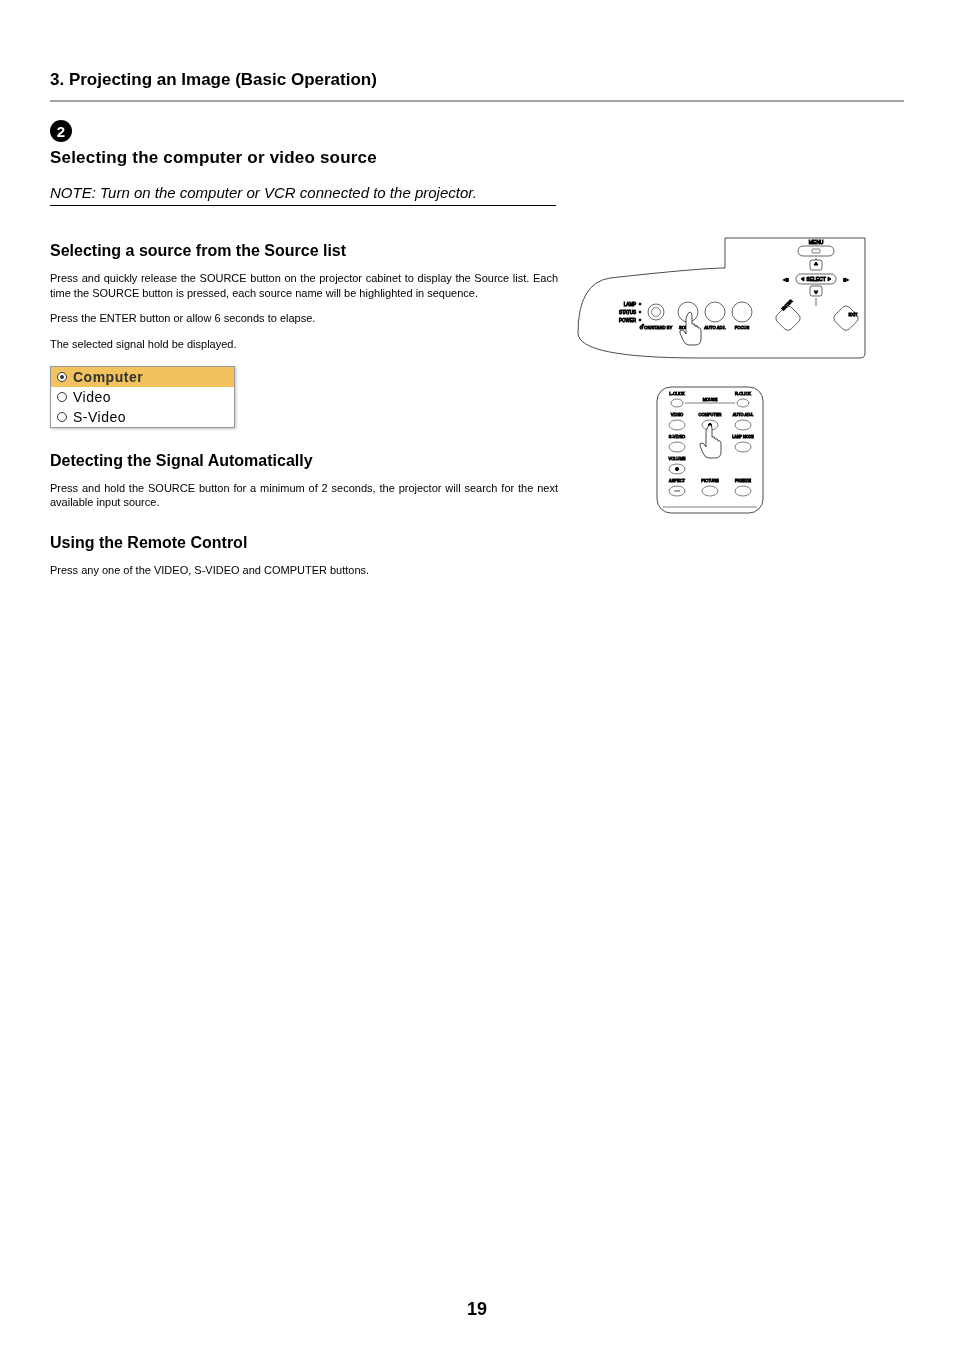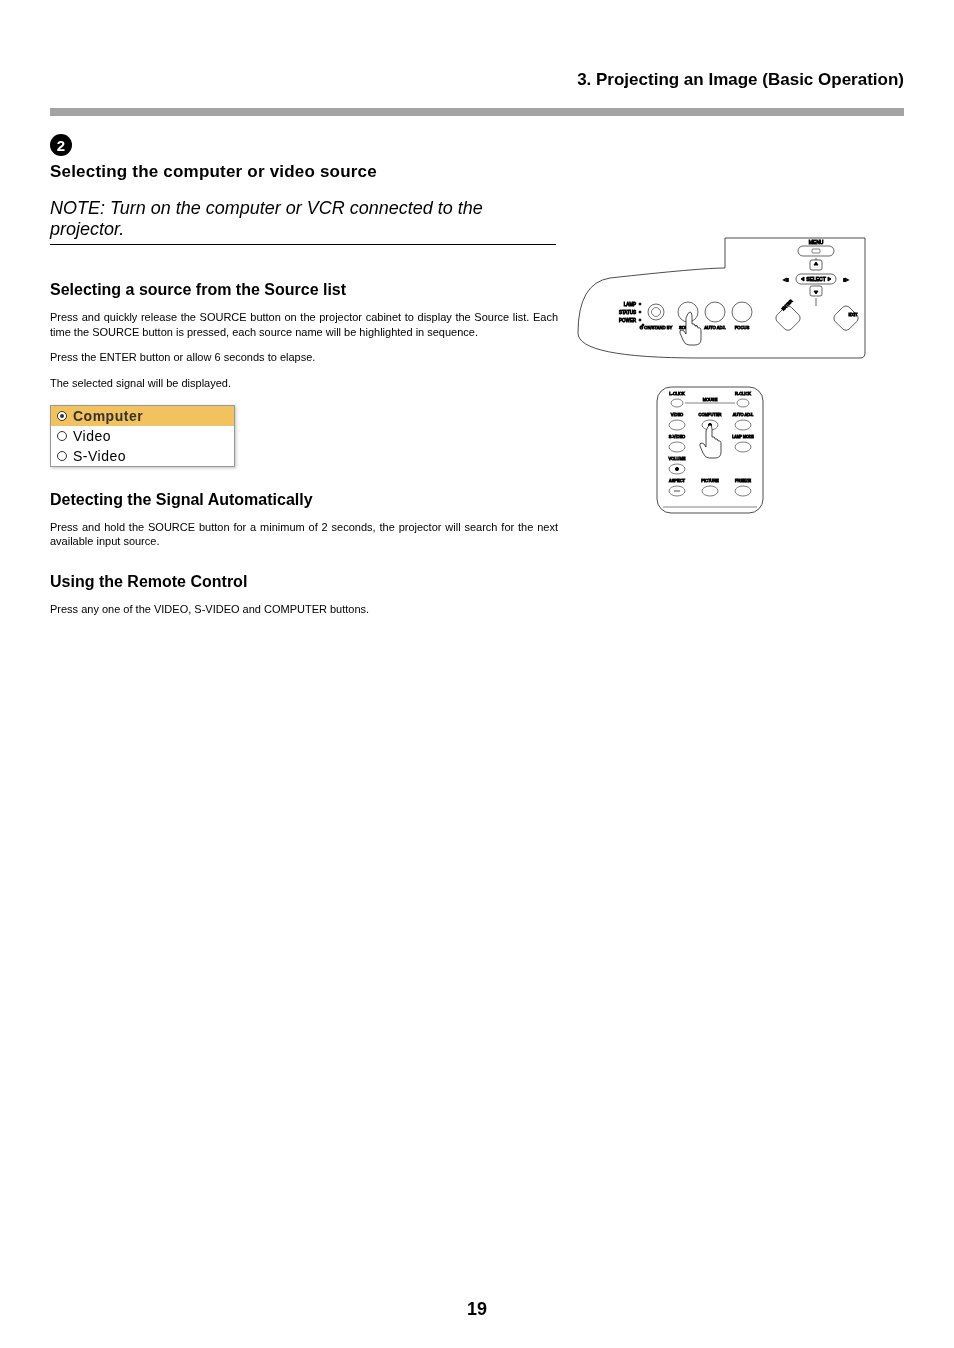--- a/index.html
+++ b/index.html
@@ -11,25 +11,25 @@
     font-family: Arial, Helvetica, sans-serif;
     color: #000;
     position: relative;
   }
   .page {
     padding: 70px 50px 40px 50px;
     position: relative;
     height: 100%;
   }
   .chapter-header {
-    text-align: right;
+    text-align: left;
     font-weight: 700;
     font-size: 17px;
-    padding-bottom: 18px;
-    border-bottom: 8px solid #a3a3a3;
+    padding-bottom: 10px;
+    border-bottom: 2px solid #a3a3a3;
     margin-bottom: 18px;
   }
   .section-title {
     font-weight: 900;
     font-size: 26px;
     display: flex;
     align-items: center;
     gap: 6px;
     margin-bottom: 6px;
     letter-spacing: 0.2px;
@@ -48,21 +48,21 @@
     margin-right: 2px;
   }
   .subsection {
     font-weight: 800;
     font-size: 17px;
     margin-bottom: 14px;
     letter-spacing: 0.2px;
   }
   .note-line {
     font-style: italic;
-    font-size: 18px;
+    font-size: 15px;
     border-bottom: 1px solid #000;
     width: 506px;
     padding: 2px 0 4px 0;
     margin-bottom: 26px;
   }
   .left-col {
     width: 508px;
     margin-top: 36px;
   }
   .subhead {
@@ -151,21 +151,21 @@
   <div class="subsection">Selecting the computer or video source</div>
 
   <div class="note-line">NOTE: Turn on the computer or VCR connected to the projector.</div>
 
   <div class="left-col">
 
     <div class="block">
       <div class="subhead">Selecting a source from the Source list</div>
       <p class="body-text">Press and quickly release the SOURCE button on the projector cabinet to display the Source list. Each time the SOURCE button is pressed, each source name will be highlighted in sequence.</p>
       <p class="body-text">Press the ENTER button or allow 6 seconds to elapse.</p>
-      <p class="body-text">The selected signal will be displayed.</p>
+      <p class="body-text">The selected signal hold be displayed.</p>
 
       <div class="source-list">
         <div class="source-item selected">
           <span class="radio">
               <span class="dot"></span>
             </span>
           <span class="source-label">Computer</span>
         </div>
         <div class="source-item">
           <span class="radio"></span>

